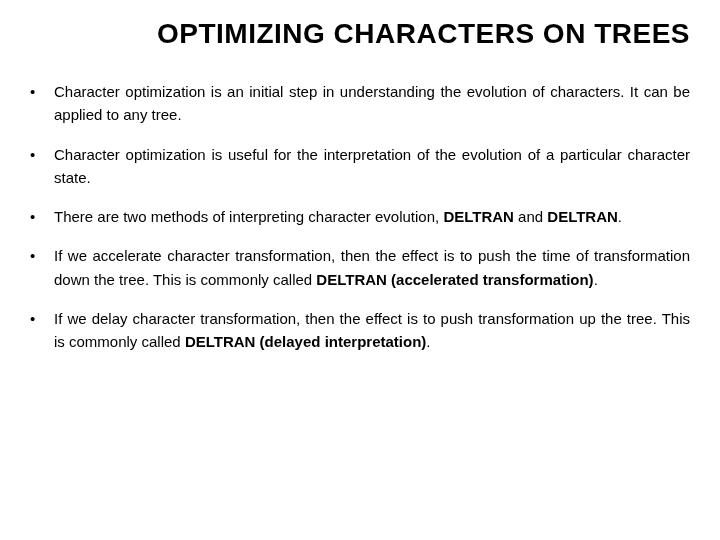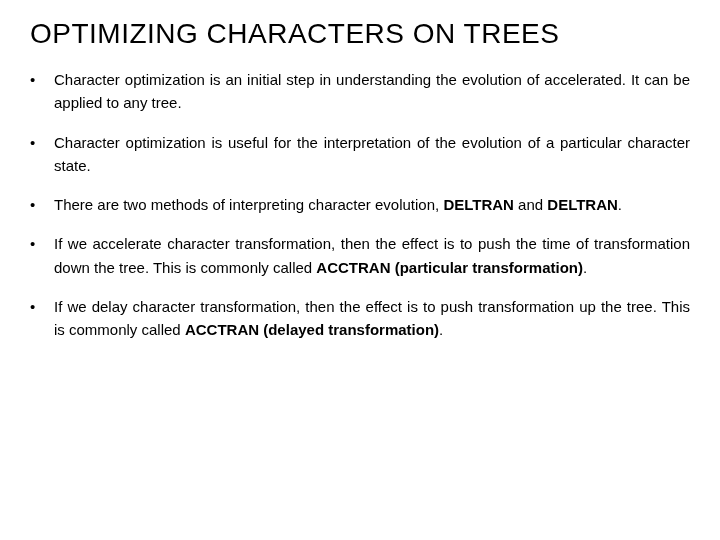--- a/index.html
+++ b/index.html
@@ -18,23 +18,23 @@
 
     .page {
       width: 720px;
       height: 540px;
       background: #ffffff;
       padding: 18px 30px 18px 30px;
     }
 
     .title {
       font-size: 28px;
-      font-weight: normal;
-      text-align: left;
-      margin-bottom: 18px;
+      font-weight: bold;
+      text-align: right;
+      margin-bottom: 30px;
       letter-spacing: 0.5px;
     }
 
     .bullet-list {
       list-style: none;
       padding: 0;
       margin: 0;
     }
 
     .bullet-item {
@@ -65,45 +65,45 @@
 <body>
 
 <div class="page">
   <div class="title">OPTIMIZING CHARACTERS ON TREES</div>
 
   <ul class="bullet-list">
 
     <li class="bullet-item">
       <span class="bullet-dot">•</span>
       <span class="bullet-text">
-        Character optimization is an initial step in understanding the evolution of accelerated. It can be applied to any tree.
+        Character optimization is an initial step in understanding the evolution of characters. It can be applied to any tree.
       </span>
     </li>
 
     <li class="bullet-item">
       <span class="bullet-dot">•</span>
       <span class="bullet-text">
         Character optimization is useful for the interpretation of the evolution of a particular character state.
       </span>
     </li>
 
     <li class="bullet-item">
       <span class="bullet-dot">•</span>
       <span class="bullet-text">
         There are two methods of interpreting character evolution, <span class="bold">DELTRAN</span> and <span class="bold">DELTRAN</span>.
       </span>
     </li>
 
     <li class="bullet-item">
       <span class="bullet-dot">•</span>
       <span class="bullet-text">
-        If we accelerate character transformation, then the effect is to push the time of transformation down the tree. This is commonly called <span class="bold">ACCTRAN (particular transformation)</span>.
+        If we accelerate character transformation, then the effect is to push the time of transformation down the tree. This is commonly called <span class="bold">DELTRAN (accelerated transformation)</span>.
       </span>
     </li>
 
     <li class="bullet-item">
       <span class="bullet-dot">•</span>
       <span class="bullet-text">
-        If we delay character transformation, then the effect is to push transformation up the tree. This is commonly called <span class="bold">ACCTRAN (delayed transformation)</span>.
+        If we delay character transformation, then the effect is to push transformation up the tree. This is commonly called <span class="bold">DELTRAN (delayed interpretation)</span>.
       </span>
     </li>
   </ul>
 </div>
 
 </body></html>

